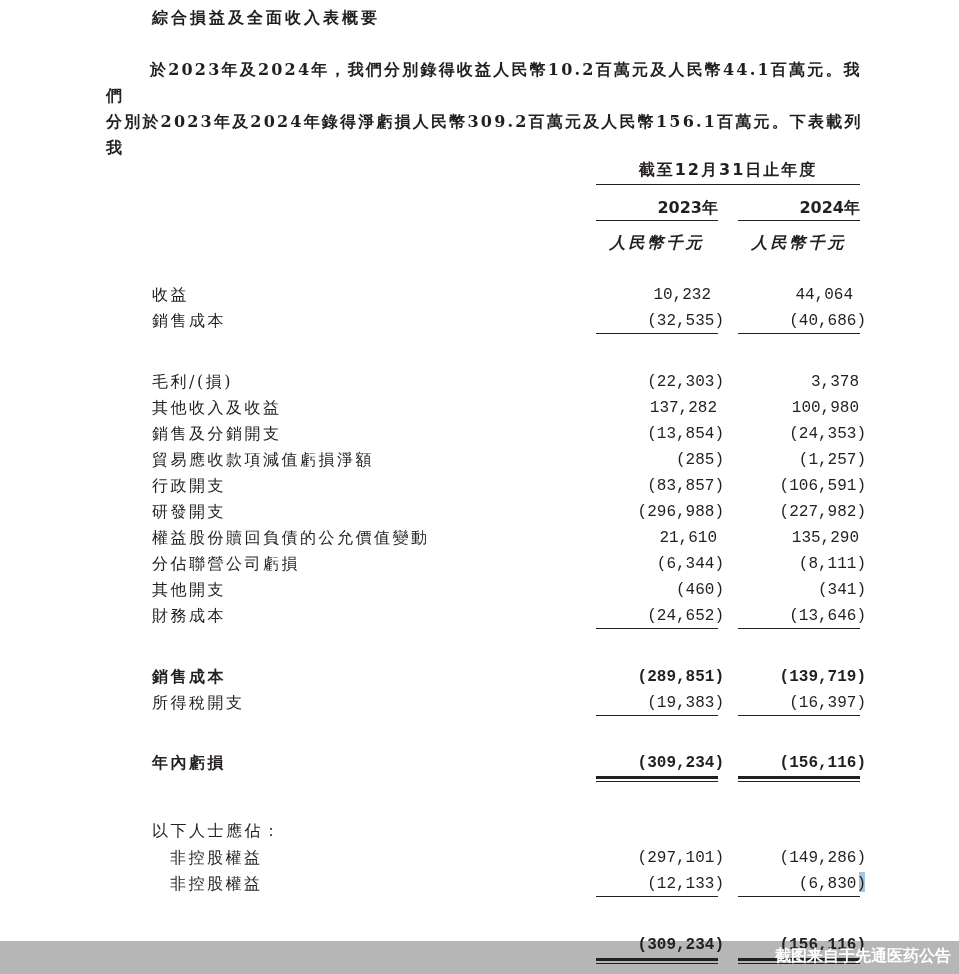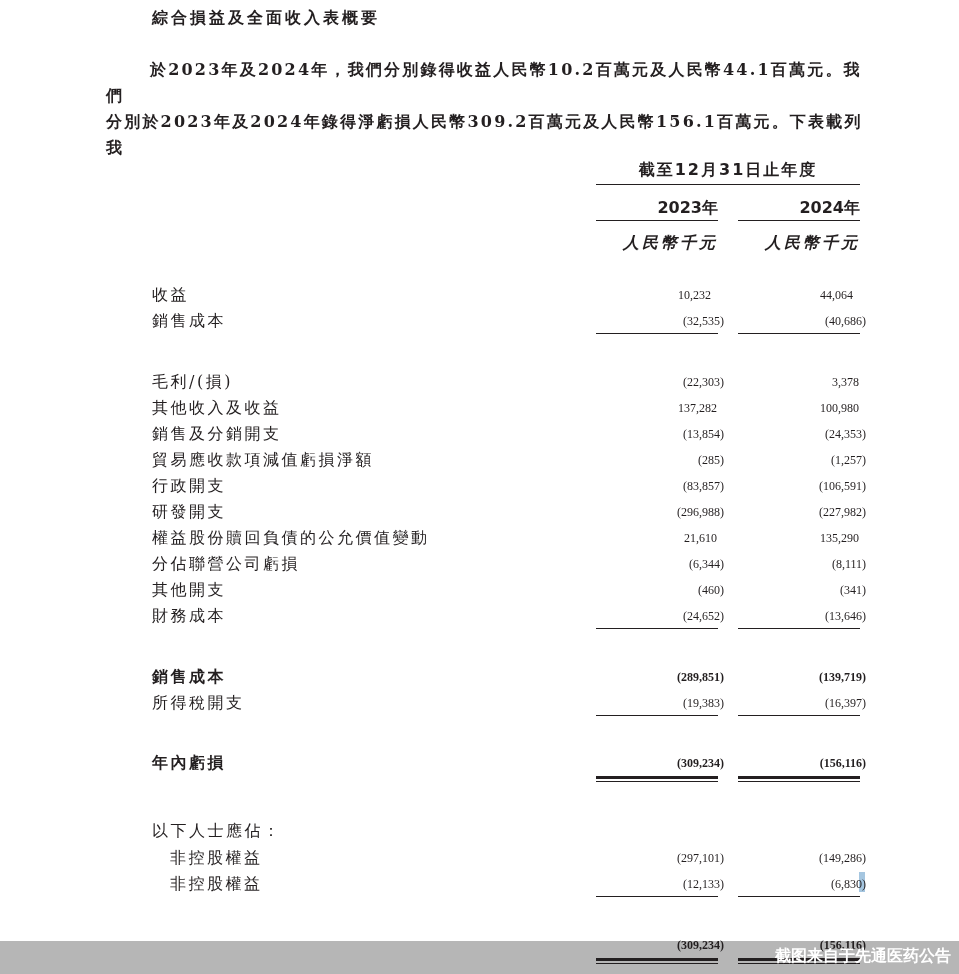--- a/index.html
+++ b/index.html
@@ -19,25 +19,25 @@
   }
   .para .indent { display:inline-block; width:44px; }
   .hdr-period {
     left:596px; top:160px; width:264px; text-align:center; font-size:16px; font-weight:bold; letter-spacing:2px;
     font-family: "DejaVu Sans", sans-serif;
   }
   .rule { position:absolute; background:#231f20; }
   .col1 { left:596px; width:122px; text-align:right; }
   .col2 { left:738px; width:122px; text-align:right; }
   .yr { font-size:16px; font-weight:bold; top:198px; font-family:"DejaVu Sans", sans-serif; }
-  .unit { font-size:16px; font-style:italic; top:233px; letter-spacing:3px; }
+  .unit { font-size:16px; font-style:italic; top:233px; letter-spacing:3px;text-align:center; }
   .row { position:absolute; height:26px; font-size:16px; line-height:26px; }
   .lbl { left:152px; letter-spacing:2.5px; white-space:nowrap; }
   .lbl.sub { left:170px; }
-  .num { font-family:Liberation Serif, serif; font-size:12px; }
+  .num { font-family:Liberation Mono, monospace; font-size:16px; }
   .bold { font-weight:bold; }
   .val.pos { padding-right:7px; }
   .watermark {
     left:0; top:941px; width:959px; height:33px; background:#b4b4b4; opacity:0.97;
   }
   .wm-text {
     right:8px; top:946px; color:#ffffff; font-size:16px;
     font-family:"DejaVu Sans", sans-serif;
   }
   .cursor-hl { left:859px; top:872px; width:6px; height:20px; background:#8fb8d8; opacity:0.8; }

